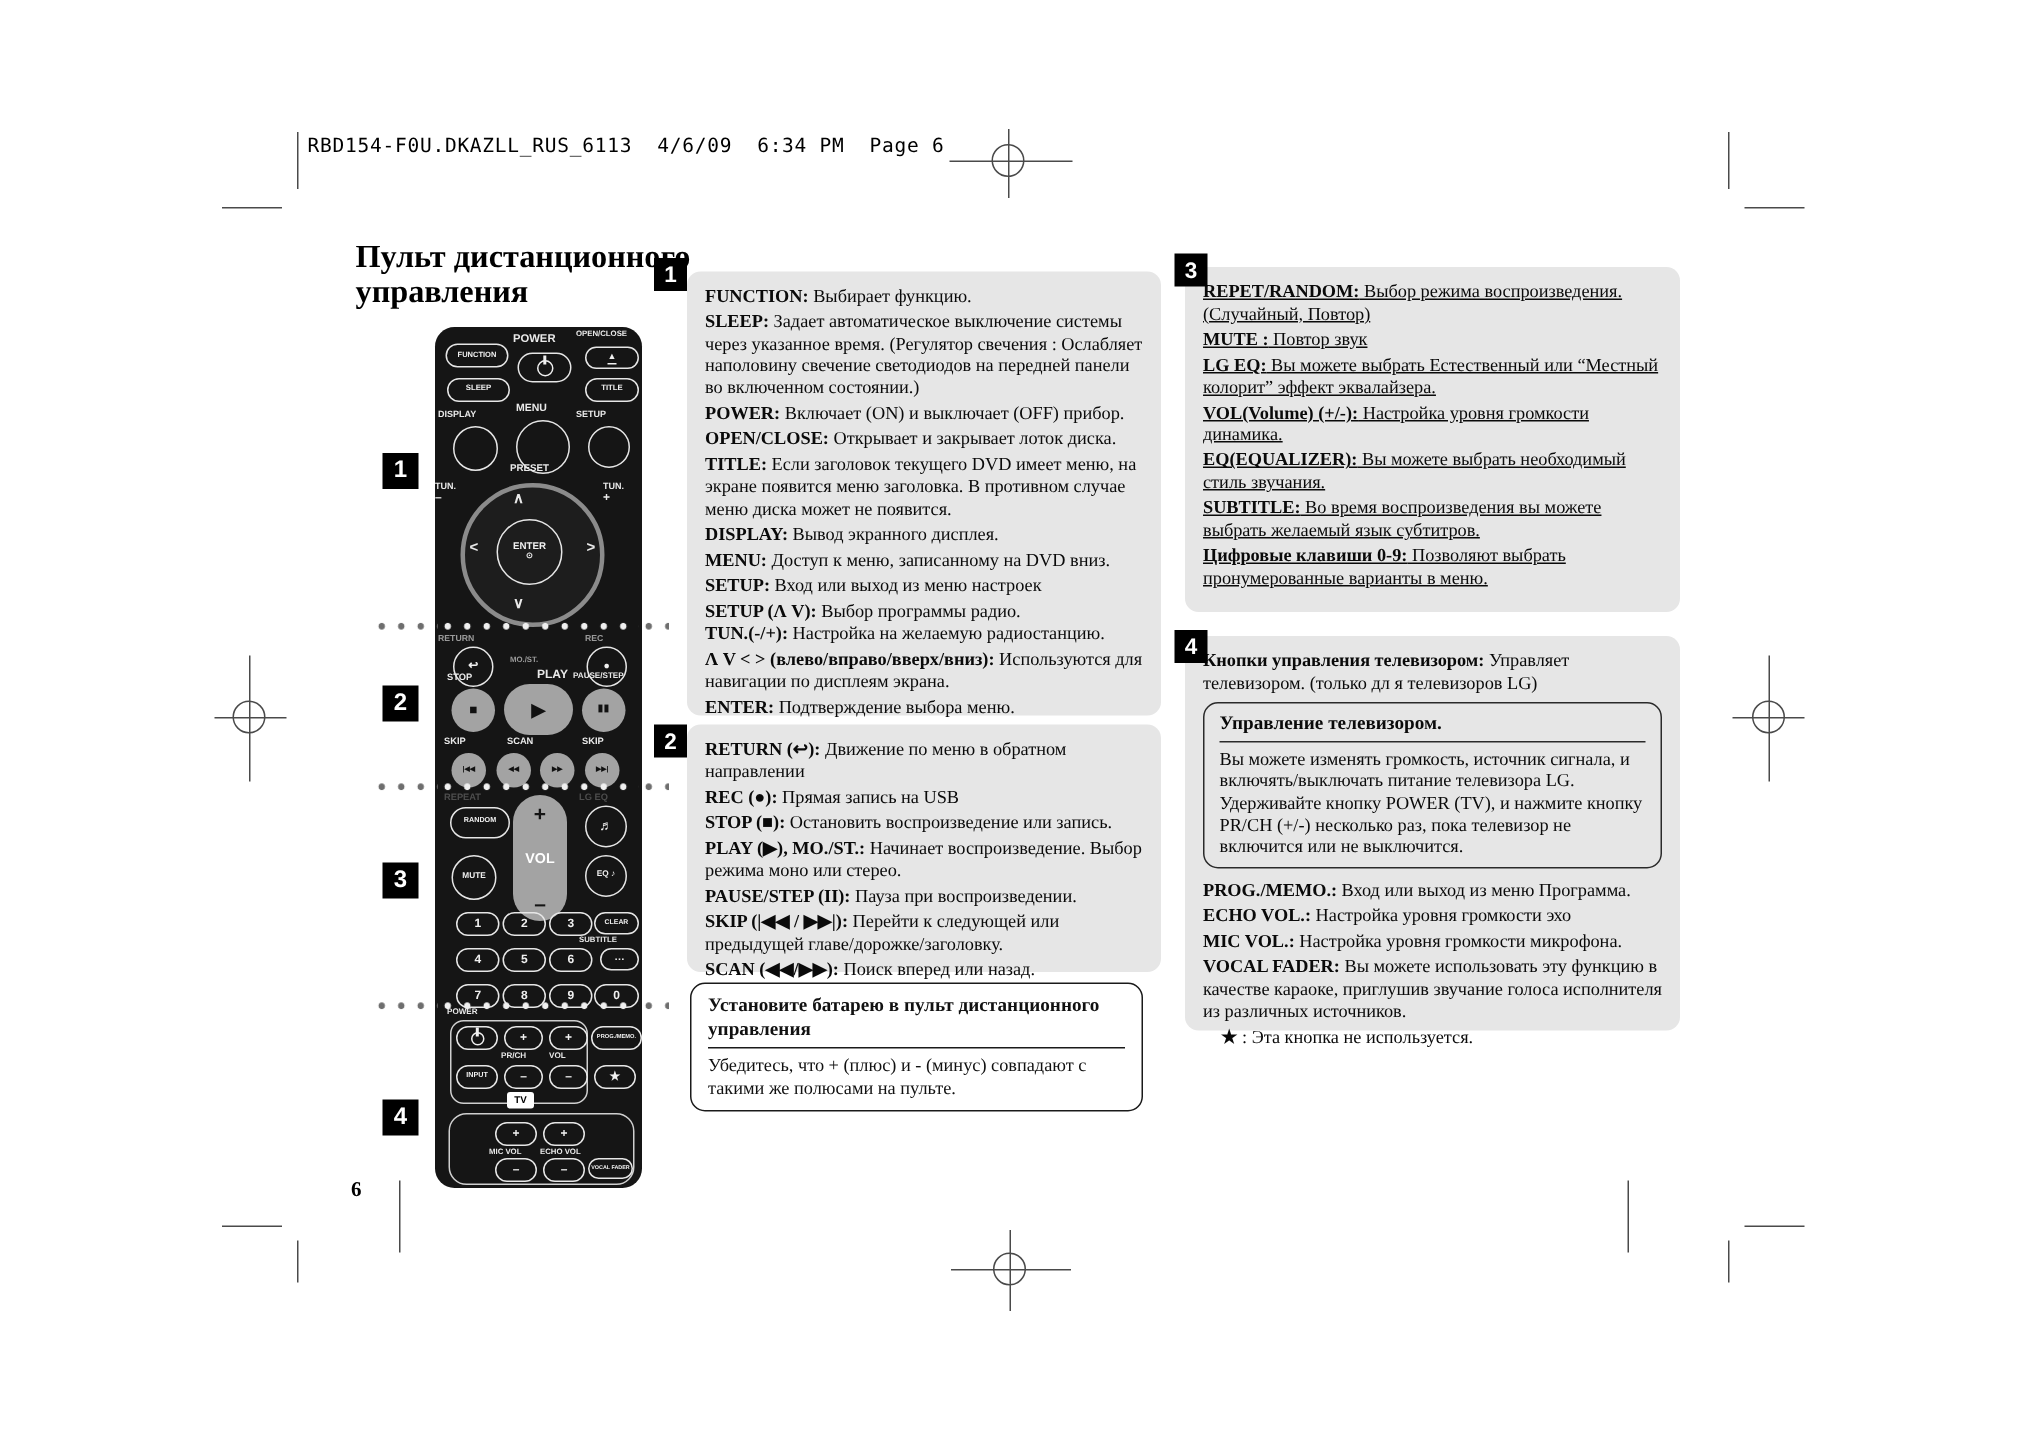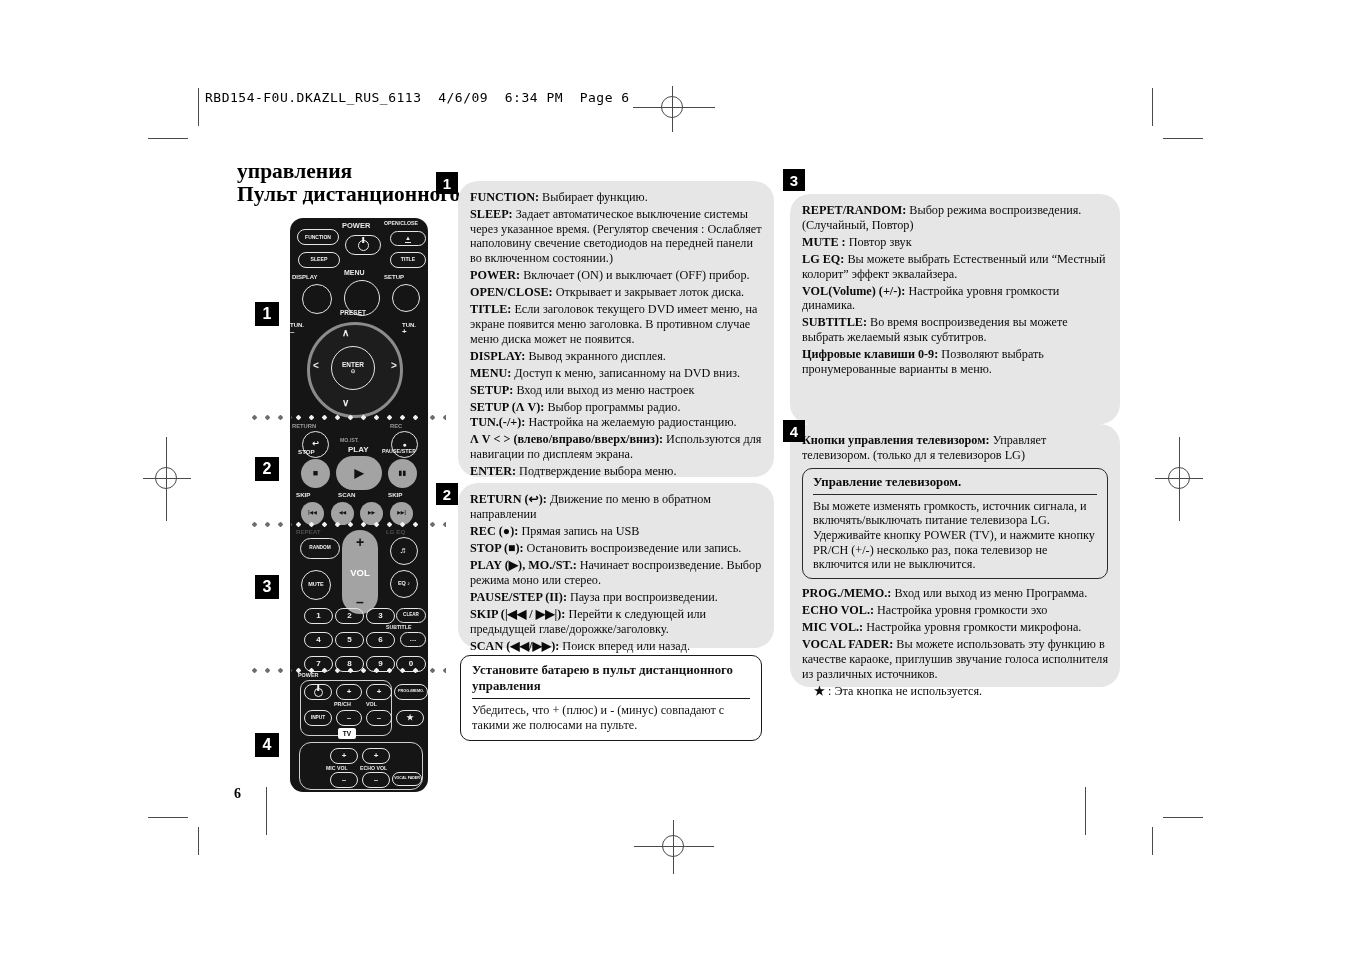--- a/index.html
+++ b/index.html
@@ -7,21 +7,21 @@
           font-family:"Liberation Serif",serif;color:#111;}
   .mark{position:absolute;background:#4a4a4a;}
   .xc{position:absolute;width:20px;height:20px;border:1.3px solid #4a4a4a;border-radius:50%;background:transparent;}
   .hdr{position:absolute;font-family:"DejaVu Sans Mono",monospace;font-size:13px;letter-spacing:.5px;color:#000;white-space:pre;}
   .doc-title{position:absolute;font-weight:bold;font-size:21.5px;line-height:1.08;color:#000;}
   .pageno{position:absolute;font-weight:bold;font-size:14px;color:#000;}
   .badge{position:absolute;background:#000;color:#fff;display:flex;align-items:center;justify-content:center;
          font-family:"Liberation Sans",sans-serif;font-weight:bold;z-index:6;}
   .badge.sm{width:22px;height:22px;font-size:15px;}
   .badge.lg{width:24px;height:24px;font-size:16px;}
-  .gray-box{position:absolute;background:#e6e6e6;border-radius:20px;padding:9px 12px 6px 12px;
+  .gray-box{position:absolute;background:#e6e6e6;border-radius:9px;padding:9px 12px 6px 12px;
             font-size:12.2px;line-height:1.2;color:#0a0a0a;}
   .para{margin:0 0 2.5px 0;}
   .tm{font-weight:bold;}
   .round-box{position:absolute;background:#fff;border:1.6px solid #1a1a1a;border-radius:10px;
              padding:7px 11px;font-size:12.2px;line-height:1.25;}
   .rb-title{font-weight:bold;font-size:12.8px;border-bottom:1.3px solid #1a1a1a;padding-bottom:3px;margin-bottom:4px;}
   .inner-box{border:1.5px solid #2a2a2a;border-radius:10px;padding:6px 10px;margin:6px 0 7px 0;background:transparent;}
   .star-line{margin:2px 0 0 12px;}
   
   .dots{position:absolute;height:7px;background-repeat:repeat-x;background-position:left center;z-index:4;}
@@ -76,22 +76,22 @@
   <div class="mark" style="left:1155px;top:478px;width:48px;height:1px;"></div>
   <div class="mark" style="left:1179px;top:437px;width:1px;height:84px;"></div>
   <div class="xc" style="left:1168px;top:467px;"></div>
   <div class="mark" style="left:143px;top:478px;width:48px;height:1px;"></div>
   <div class="mark" style="left:166px;top:437px;width:1px;height:84px;"></div>
   <div class="xc" style="left:155px;top:467px;"></div>
 
   <div class="hdr" style="left:205px;top:90px;">RBD154-F0U.DKAZLL_RUS_6113  4/6/09  6:34 PM  Page 6</div>
 
   <div class="doc-title" style="left:237px;top:160px;">
+    <div>Пульт дистанционного</div>
     <div>управления</div>
-    <div>Пульт дистанционного</div>
   </div>
 
   <div class="pageno" style="left:234px;top:786px;">6</div>
 
   <div class="remote">
 
     <div class="opill" style="left:7px;top:11px;width:40px;height:14px;font-size:5px;">
         <span>FUNCTION</span>
       </div>
     <div class="rl" style="left:52px;top:4px;width:40px;font-size:7.5px;">POWER</div>
@@ -139,21 +139,21 @@
     <div class="rl dim" style="left:100px;top:205px;width:30px;font-size:5.8px;">REC</div>
     <div class="ocirc" style="left:12px;top:213px;width:25px;height:25px;">
         <span style="font-size:8px;">↩</span>
       </div>
     <div class="ocirc" style="left:101px;top:213px;width:25px;height:25px;">
         <span style="font-size:7px;">●</span>
       </div>
     <div class="rl dim" style="left:50px;top:220px;width:38px;font-size:5.2px;">MO./ST.</div>
 
     <div class="rl" style="left:8px;top:231px;width:32px;font-size:6.2px;">STOP</div>
-    <div class="rl" style="left:58px;top:228px;width:38px;font-size:8px;">PLAY</div>
+    <div class="rl" style="left:68px;top:228px;width:38px;font-size:8px;">PLAY</div>
     <div class="rl" style="left:92px;top:231px;width:44px;font-size:5.4px;">PAUSE/STEP</div>
     <div class="gbtn" style="left:11px;top:241px;width:29px;height:29px;">
         <span style="font-size:9px;">■</span>
       </div>
     <div class="gpill" style="left:46px;top:238px;width:46px;height:34px;">
         <span style="font-size:12px;">▶</span>
       </div>
     <div class="gbtn" style="left:98px;top:241px;width:29px;height:29px;">
         <span style="font-size:6.5px;letter-spacing:.5px;">▮▮</span>
       </div>
@@ -326,25 +326,26 @@
     <p class="para"><b class="tm">PAUSE/STEP (II):</b><span> Пауза при воспроизведении.</span></p>
     <p class="para"><b class="tm">SKIP (|◀◀ / ▶▶|):</b><span> Перейти к следующей или предыдущей главе/дорожке/заголовку.</span></p>
     <p class="para"><b class="tm">SCAN (◀◀/▶▶):</b><span> Поиск вперед или назад.</span></p>
   </div>
 
   <div class="round-box" style="left:460px;top:655px;width:278px;">
     <div class="rb-title">Установите батарею в пульт дистанционного управления</div>
     <div>Убедитесь, что + (плюс) и - (минус) совпадают с такими же полюсами на  пульте.</div>
   </div>
 
-  <div class="gray-box" style="left:790px;top:194px;width:306px;height:215px;">
+  <div class="gray-box" style="left:790px;top:178px;width:306px;height:215px;text-decoration:underline;">
     <p class="para"><b class="tm">REPET/RANDOM:</b><span> Выбор режима воспроизведения. (Случайный, Повтор)</span></p>
     <p class="para"><b class="tm">MUTE :</b><span> Повтор звук</span></p>
     <p class="para"><b class="tm">LG EQ:</b><span> Вы можете выбрать Естественный или “Местный колорит” эффект эквалайзера.</span></p>
     <p class="para"><b class="tm">VOL(Volume) (+/-):</b><span> Настройка уровня громкости динамика.</span></p>
+    <p class="para"><b class="tm">EQ(EQUALIZER):</b><span> Вы можете выбрать необходимый стиль звучания.</span></p>
     <p class="para"><b class="tm">SUBTITLE:</b><span> Во время воспроизведения вы можете выбрать желаемый язык субтитров.</span></p>
     <p class="para"><b class="tm">Цифровые клавиши 0-9:</b><span> Позволяют выбрать пронумерованные варианты в меню.</span></p>
   </div>
 
   <div class="gray-box" style="left:790px;top:424px;width:306px;height:248px;">
     <p class="para"><b class="tm">Кнопки управления телевизором:</b><span> Управляет телевизором. (только дл  я телевизоров LG)</span></p>
     <div class="inner-box">
       <div class="rb-title" style="border-bottom-color:#2a2a2a;">Управление телевизором.</div>
       <div>Вы можете изменять громкость, источник сигнала, и включять/выключать питание телевизора LG. Удерживайте кнопку POWER (TV), и нажмите кнопку PR/CH (+/-) несколько раз, пока телевизор не включится или не выключится.</div>
     </div>

